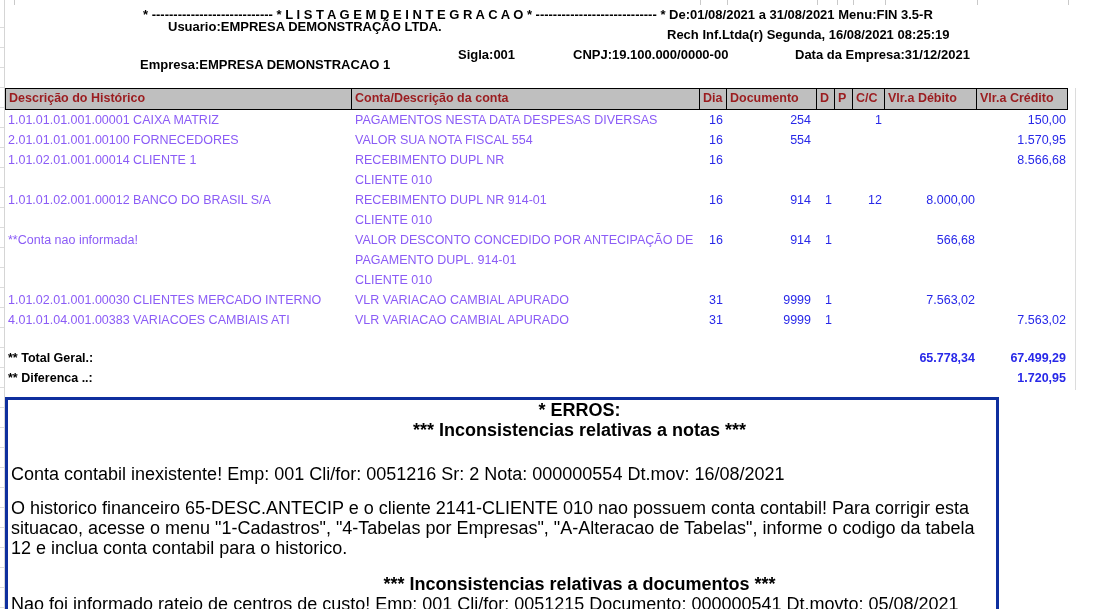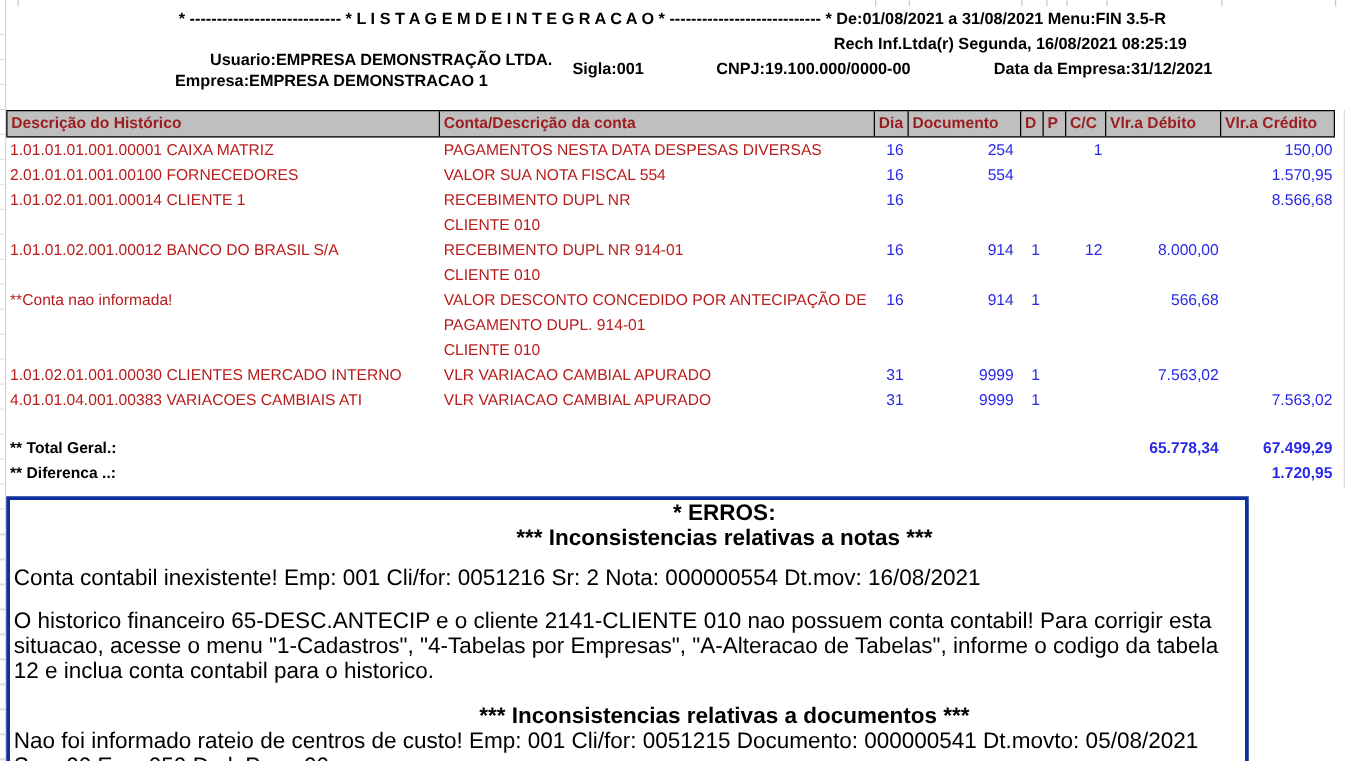--- a/index.html
+++ b/index.html
@@ -25,36 +25,36 @@
   .thead,.trow{display:grid;grid-template-columns:347px 348px 27px 90px 18px 18px 32px 92px 91px;}
   .thead{height:20px;line-height:19px;background:#bfbfbf;border-top:1px solid #000;border-bottom:1px solid #000;}
   .thead .hcell{
     color:#9b1c1f;font-weight:bold;padding-left:3px;border-right:1px solid #000;
     overflow:hidden;white-space:nowrap;
   }
   .thead .hcell:first-child{border-left:1px solid #000;}
   .trow{height:20px;line-height:20px;}
   .trow.spacer{height:18px;}
   .cell{overflow:visible;white-space:nowrap;}
-  .cell.c0,.cell.c1{color:#b91c1c;padding-left:3px;text-align:left;}
+  .cell.c0,.cell.c1{color:#8b5cf6;padding-left:3px;text-align:left;}
   .cell.c2,.cell.c3,.cell.c4,.cell.c5,.cell.c6,.cell.c7,.cell.c8{color:#2828e8;text-align:right;}
   .cell.c2{padding-right:4px;} .cell.c3{padding-right:6px;}
   .cell.c4{padding-right:3px;} .cell.c5{padding-right:2px;}
   .cell.c6{padding-right:3px;} .cell.c7{padding-right:2px;} .cell.c8{padding-right:2px;}
   .trow.total .cell{font-weight:bold;}
   .trow.total .cell.c0{color:#000;}
 
   
   .err-box{
     position:absolute;left:5px;top:397px;width:994px;height:240px;box-sizing:border-box;
     border:3px solid #0e2f9e;background:#fff;font-size:18px;line-height:20px;
   }
   .err-center{text-align:center;font-weight:bold;padding-left:155px;white-space:nowrap;}
   .err-left{padding-left:3px;padding-right:6px;}
-  .err-line1{margin-top:12px;}
+  .err-line1{margin-top:24px;}
   .err-par{margin-top:14px;}
   .err-sec2{margin-top:16px;}
 </style>
 </head>
 <body>
 
 <div class="page">
 
   <div class="left-grid"></div>
   <div class="tick" style="left:14px"></div>
@@ -63,21 +63,21 @@
   <div class="tick" style="left:817px"></div>
   <div class="tick" style="left:837px"></div>
   <div class="tick" style="left:853px"></div>
   <div class="tick" style="left:885px"></div>
   <div class="tick" style="left:977px"></div>
   <div class="tick" style="left:1068px"></div>
   <div class="vgrid-right"></div>
 
   <div class="rpt-head">
     <span style="left:143px;top:7px">* ---------------------------- * L I S T A G E M   D E   I N T E G R A C A O * ---------------------------- * De:01/08/2021 a 31/08/2021 Menu:FIN 3.5-R</span>
-    <span style="left:168px;top:40px">Usuario:EMPRESA DEMONSTRAÇÃO LTDA.</span>
+    <span style="left:168px;top:19px">Usuario:EMPRESA DEMONSTRAÇÃO LTDA.</span>
     <span style="left:667px;top:27px">Rech Inf.Ltda(r)   Segunda, 16/08/2021 08:25:19</span>
     <span style="left:140px;top:57px">Empresa:EMPRESA DEMONSTRACAO 1</span>
     <span style="left:458px;top:47px">Sigla:001</span>
     <span style="left:573px;top:47px">CNPJ:19.100.000/0000-00</span>
     <span style="left:795px;top:47px">Data da Empresa:31/12/2021</span>
   </div>
 
   <div class="tbl">
     <div class="thead">
       <div class="hcell">Descrição do Histórico</div>

